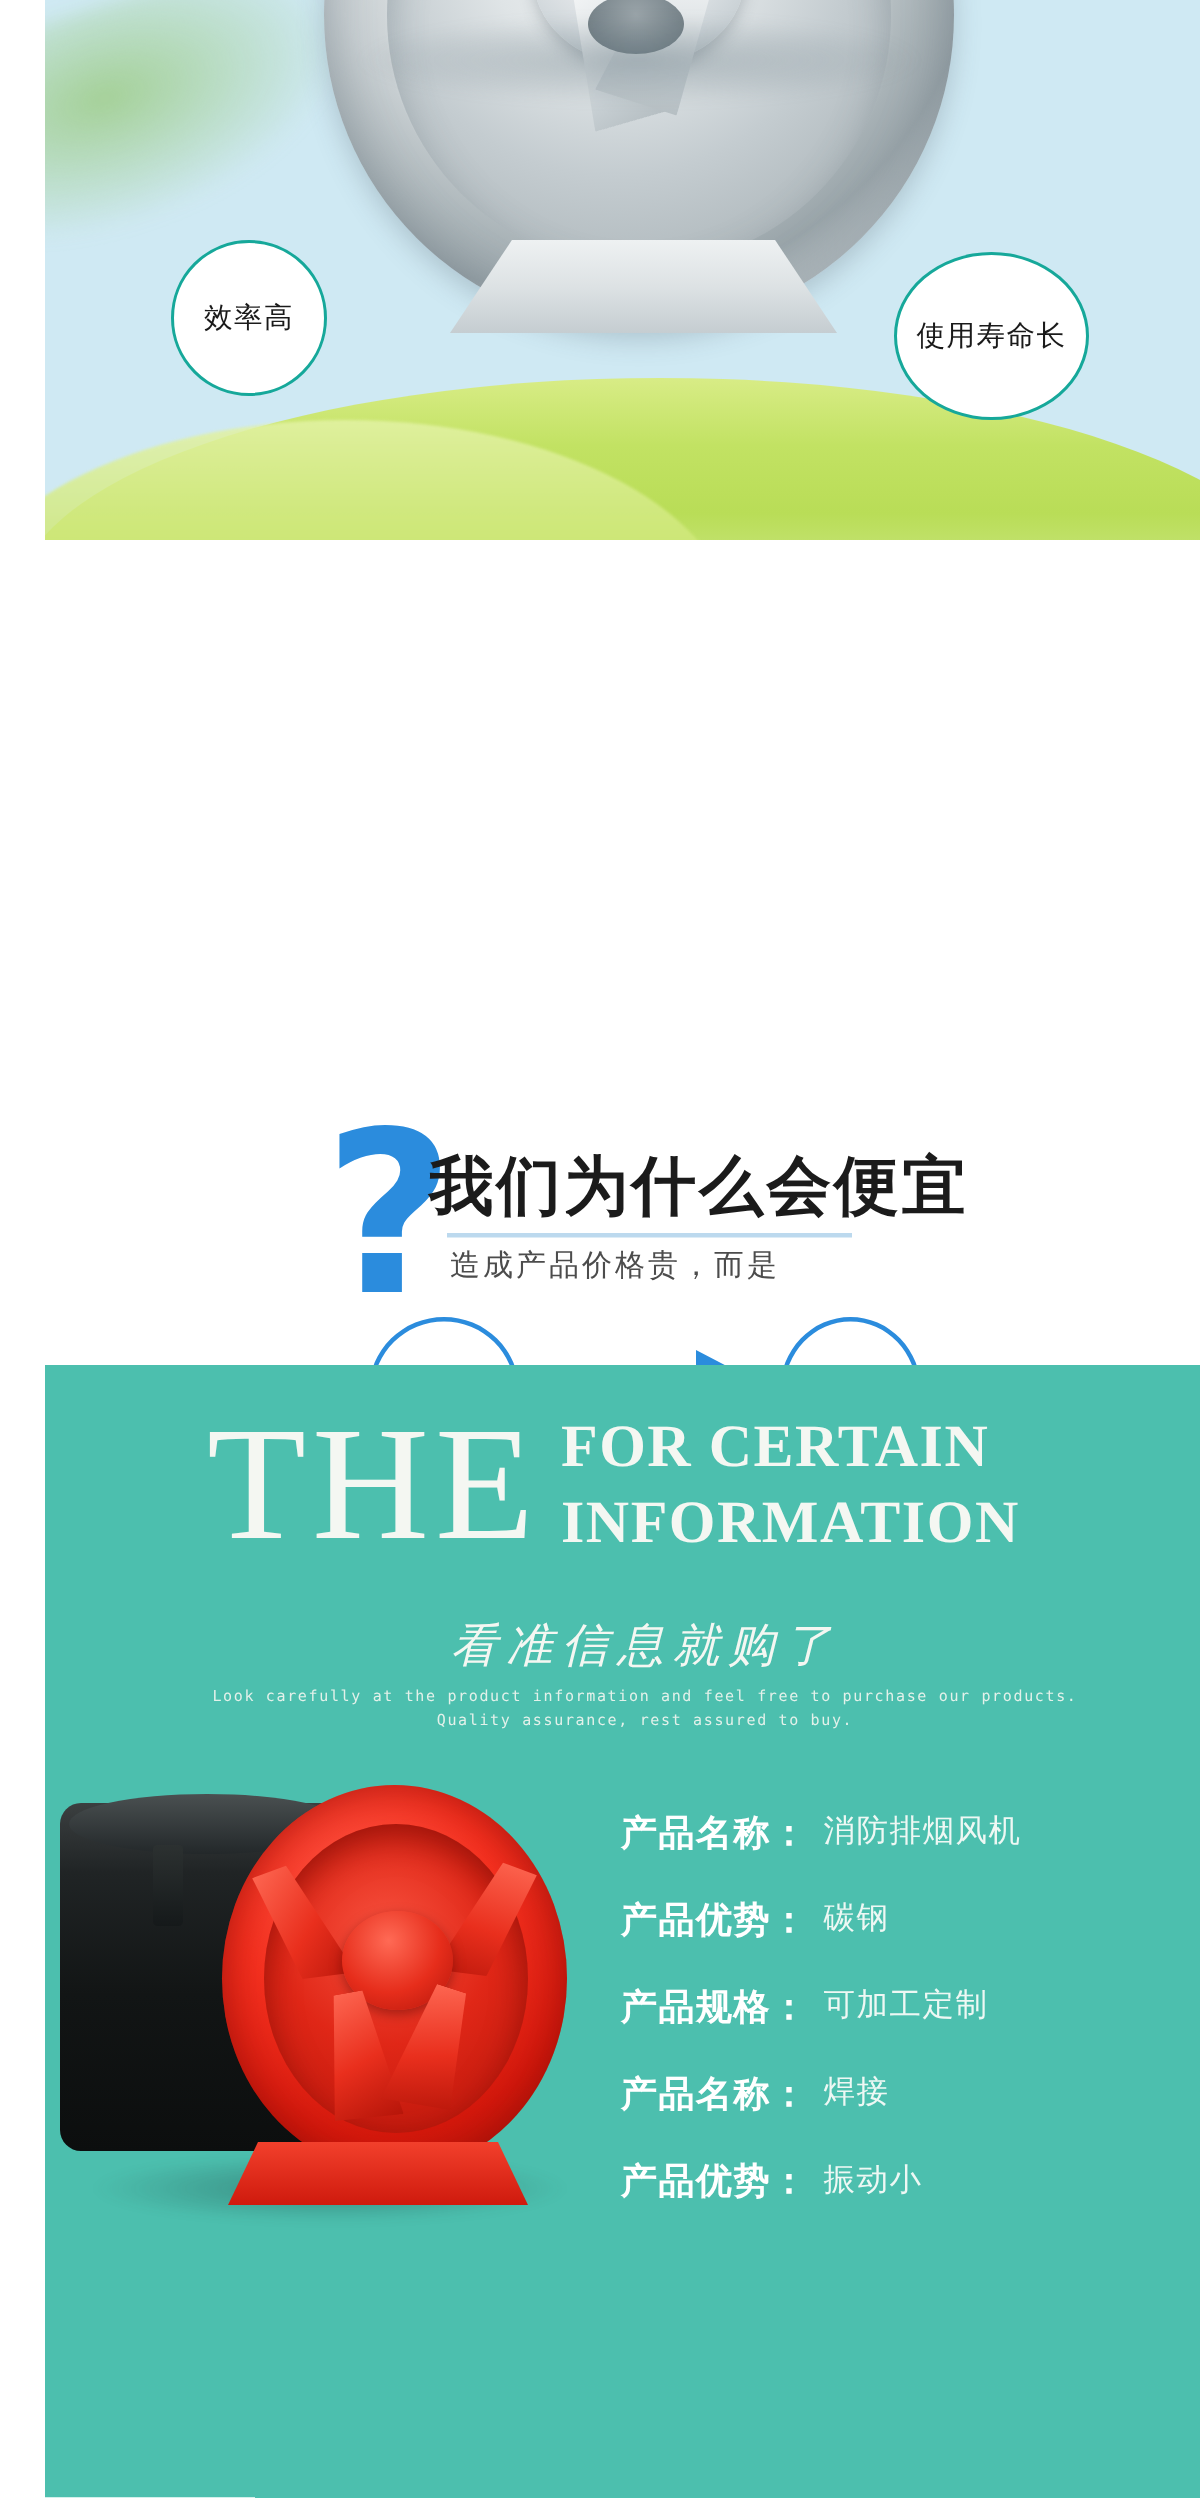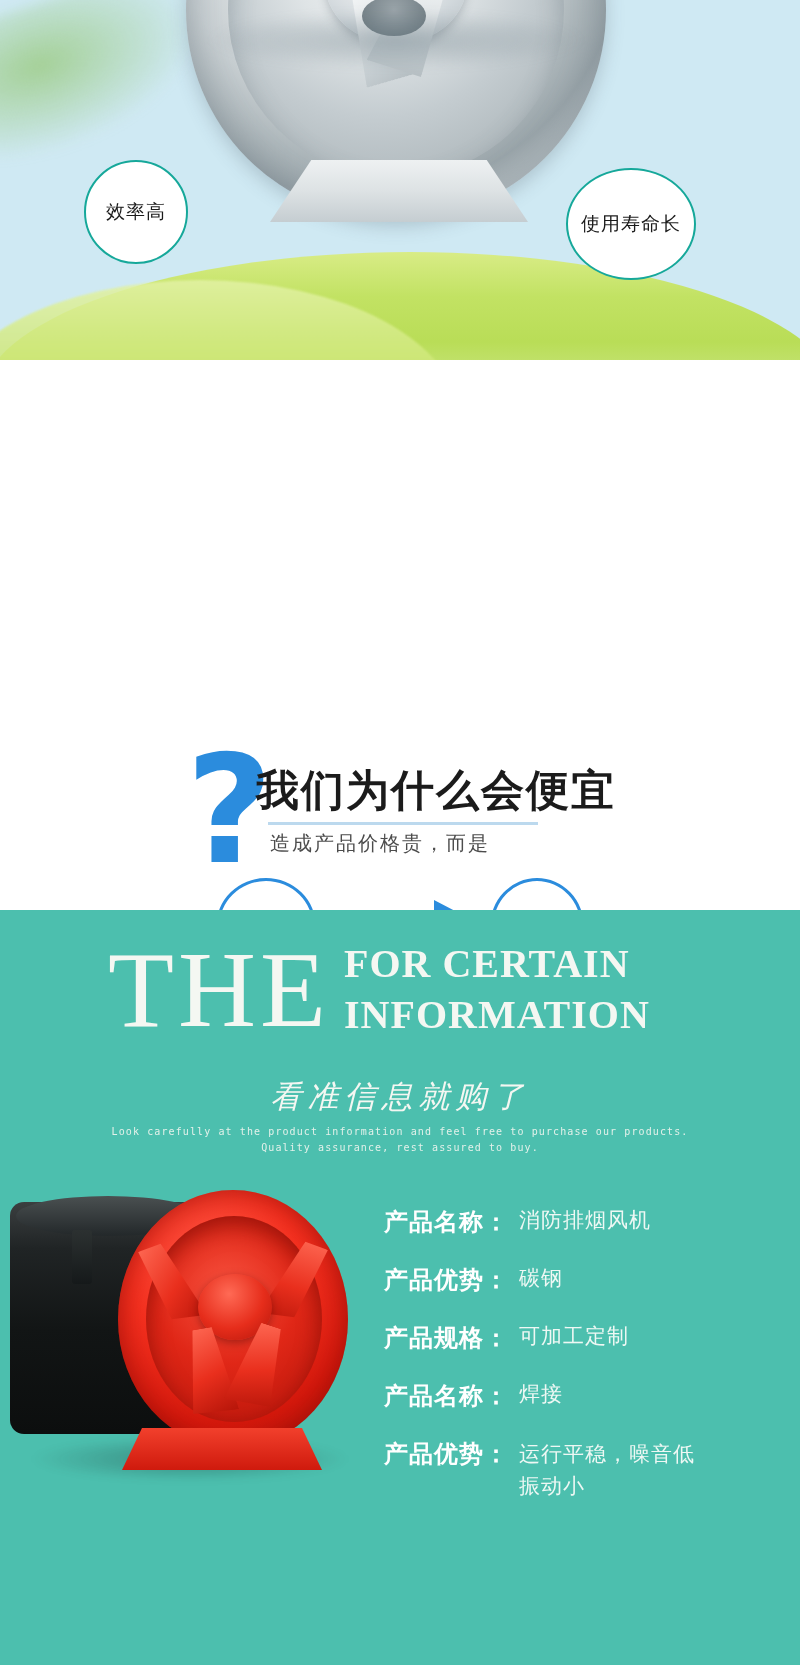--- a/index.html
+++ b/index.html
@@ -4,21 +4,21 @@
 <title>消防排烟风机 产品详情</title>
 <style>
   * { margin:0; padding:0; box-sizing:border-box; }
   html,body { width:800px; }
   body {
     font-family:"Liberation Sans","DejaVu Sans",sans-serif;
     background:#ffffff;
     width:800px; height:1665px;
     overflow:hidden;
   }
-  .page { position:relative; width:800px; height:1665px; }
+  .page { position:relative; width:800px; height:1665px;padding-left:30px; }
 
   
   .hero {
     position:relative; width:800px; height:360px; overflow:hidden;
     background:linear-gradient(180deg,#cfe9f2 0%,#cfeaf3 55%,#cfe9f2 72%,#cfe9f2 73%);
   }
   .hero-sky { position:absolute; inset:0; background:#cfe9f3; }
   .hero-leaf {
     position:absolute; left:-30px; top:-10px; width:240px; height:150px;
     background:radial-gradient(ellipse at 30% 40%, rgba(150,200,120,.75), rgba(190,220,150,0) 68%);
@@ -348,20 +348,19 @@
         <span class="spec-label">产品规格：</span>
         <span class="spec-value">可加工定制</span>
       </div>
       <div class="spec-row">
         <span class="spec-label">产品名称：</span>
         <span class="spec-value">焊接</span>
       </div>
       <div class="spec-row">
         <span class="spec-label">产品优势：</span>
         <span class="spec-value">
-          <span class="ln">运行平稳，噪音低</span>
           <span class="ln">振动小</span>
         </span>
       </div>
     </div>
   </section>
 
 </div>
 
 </body></html>

